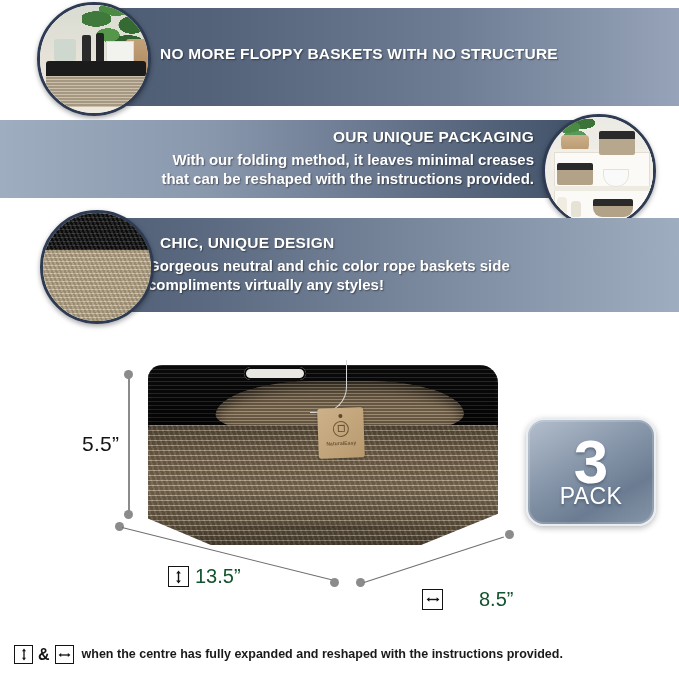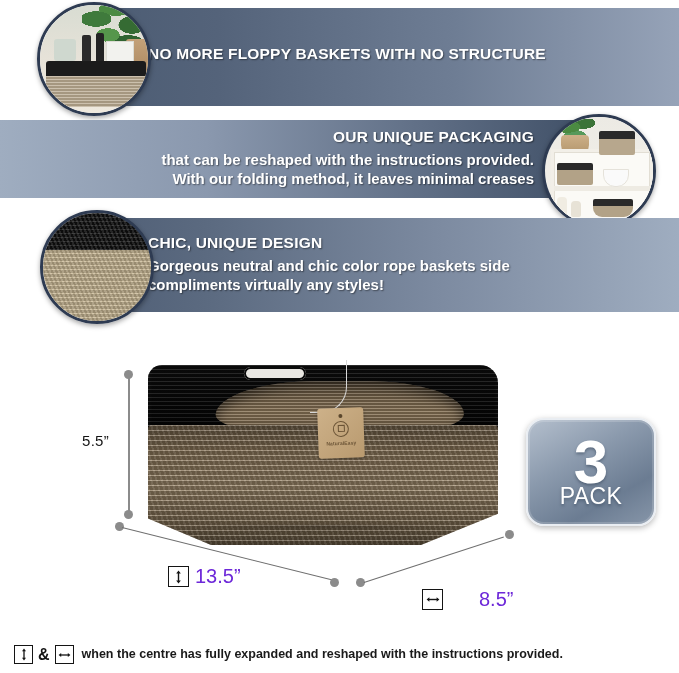--- a/index.html
+++ b/index.html
@@ -41,21 +41,21 @@
     background: linear-gradient(to right, #4f5e75 0%, #5b6a80 20%, #7d8ba1 60%, #9fadc0 100%);
     padding: 6px 10px 8px 60px;
   }
 
   .ban-title {
     font-size: 15.5px;
     font-weight: bold;
     letter-spacing: 0.2px;
     color: #ffffff;
     text-shadow: 1px 1px 1.5px rgba(0,0,0,0.45);
-    margin: 0 0 5px 0;
+    margin: 0 0 5px 12px;
     white-space: nowrap;
   }
   .ban-body {
     font-size: 15px;
     font-weight: bold;
     line-height: 1.25;
     color: #ffffff;
     text-shadow: 1px 1px 1.5px rgba(0,0,0,0.45);
     margin: 0;
   }
@@ -246,26 +246,26 @@
   }
   .tag .logo i { display:block; width:5px; height:5px; border:1px solid #6b5436; }
   .tag .brand { font-size:5px; font-weight:bold; color:#6b5436; letter-spacing:.1px; }
 
   
   .dot { position:absolute; width:9px; height:9px; background:#8b8b8b; border-radius:50%; }
   .vline { position:absolute; background:#8b8b8b; width:1.5px; }
   .dline { position:absolute; height:1.3px; background:#6f6f6f; transform-origin: left center; }
 
   .dim-label {
-    position: absolute; font-size: 15px; font-weight: 500; color:#141414;
+    position: absolute; font-size: 21px; font-weight: 500; color:#141414;
     letter-spacing:.3px; white-space:nowrap;
   }
   .dim-chip {
     position: absolute; display:flex; align-items:center; gap:6px;
-    font-size: 20px; font-weight:500; color:#6d28d9; white-space:nowrap;
+    font-size: 20px; font-weight:500; color:#14532d; white-space:nowrap;
   }
   .boxicon {
     width: 19px; height: 19px; border:1.6px solid #141414;
     display:flex; align-items:center; justify-content:center; flex:0 0 auto;
   }
   .boxicon svg { display:block; }
 
   
   .badge {
     position: absolute; left: 526px; top: 418px; width: 126px; height: 104px;
@@ -312,22 +312,22 @@
     <div class="bottle-a"></div>
     <div class="bottle-b"></div>
     <div class="towel"></div>
     <div class="bask"></div>
   </div>
 </div>
 
 <div class="banner banner-2">
   <div class="ban-title">OUR UNIQUE PACKAGING</div>
   <div class="ban-body">
+    <span>With our folding method, it leaves minimal creases</span>
     <span>that can be reshaped with the instructions provided.</span>
-    <span>With our folding method, it leaves minimal creases</span>
   </div>
 </div>
 
 <div class="circle circle-2">
   <div class="ph sc2">
     <div class="pl"></div>
     <div class="pot2"></div>
     <div class="shelf"></div>
     <div class="bk-top"></div>
     <div class="bk-mid"></div>

